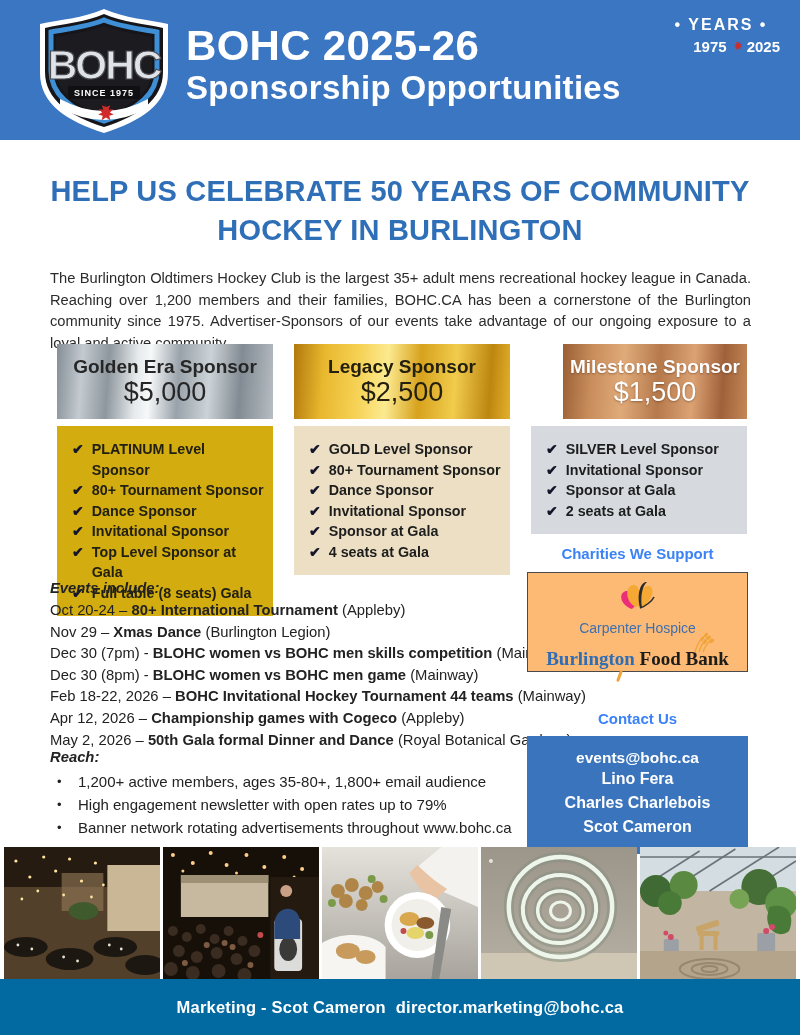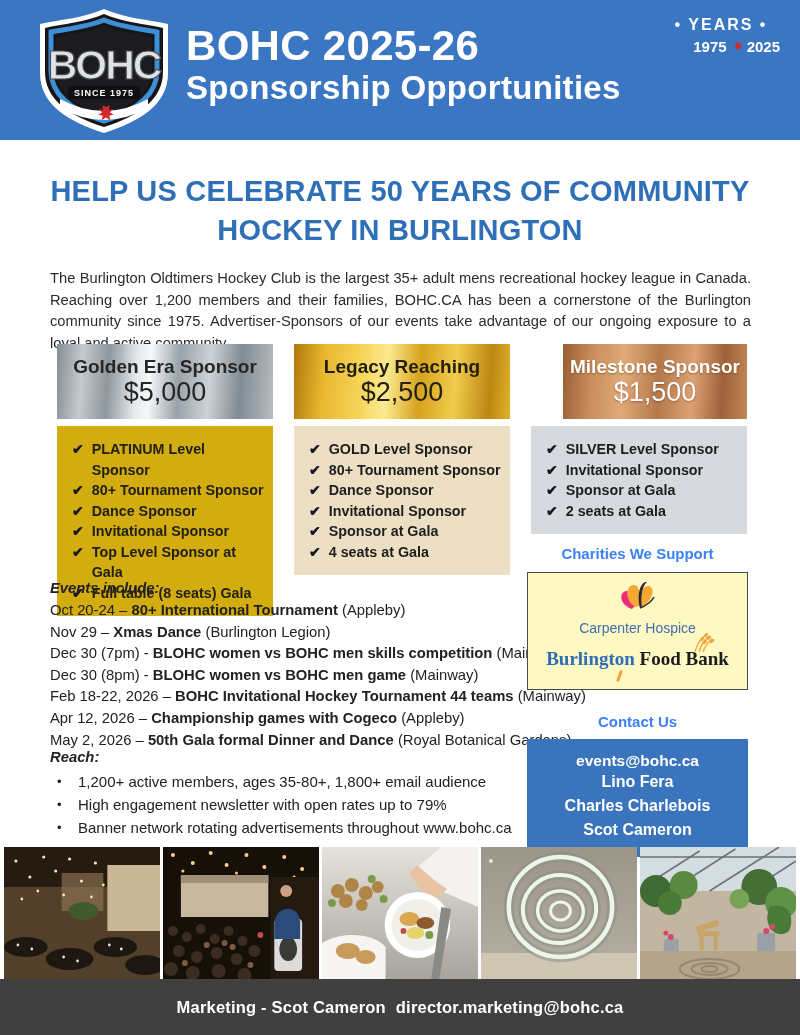--- a/index.html
+++ b/index.html
@@ -49,39 +49,39 @@
   .event-line { line-height:21.6px; white-space:nowrap; }
   .event-line b { font-weight:bold; }
   .reach { position:absolute; top:746px; left:50px; width:480px; color:#222222; }
   .reach .sec-it-hd { font-weight:bold; font-style:italic; font-size:14.8px; line-height:22px; margin-bottom:2px; }
   .reach-item { display:flex; font-size:15px; line-height:23px; }
   .reach-item .dot { width:28px; padding-left:7px; font-size:13px; }
 
   
   .right-col { position:absolute; left:527px; top:545px; width:221px; }
   .blue-hd { color:#3b82f6; font-weight:bold; font-size:15px; text-align:center; }
-  .charities-box { margin-top:10px; height:118px; background:#fef9c3; border:1px solid #4a4a4a;
+  .charities-box { margin-top:10px; height:100px; background:#fdba74; border:1px solid #4a4a4a;
     display:flex; flex-direction:column; align-items:center; padding-top:6px; }
   .ch-label { color:#3f6fae; font-size:14px; margin-top:1px; }
   .fb-line { position:relative; margin-top:12px; font-family:"Liberation Serif", serif; font-weight:bold; font-size:19px; white-space:nowrap; }
   .fb-blue { color:#2f6db5; }
   .fb-dark { color:#1c1c1c; }
   .wheat { position:absolute; top:-16px; right:14px; }
   .fb-slash { position:absolute; left:72px; bottom:-12px; width:3px; height:12px; background:#f0a43c; transform:rotate(20deg); border-radius:2px; }
-  .contact-hd { margin-top:23px; }
+  .contact-hd { margin-top:38px; }
   .contact-box { margin-top:9px; background:#3a74bc; color:#ffffff; text-align:center; padding:13px 6px 15px; }
   .contact-email { font-weight:bold; font-size:15.5px; }
   .contact-name { font-weight:bold; font-size:16px; line-height:24px; }
   .contact-name:first-of-type { margin-top:9px; }
 
   
   .photos { position:absolute; top:847px; left:0; width:800px; height:132px; display:flex; gap:3px; padding:0 4px; }
   .photo { flex:1; height:132px; overflow:hidden; }
   .photo svg { display:block; width:100%; height:100%; }
-  .footer-bar { position:absolute; top:979px; left:0; width:800px; height:56px; background:#404040;
+  .footer-bar { position:absolute; top:979px; left:0; width:800px; height:56px; background:#0369a1;
     display:flex; align-items:center; justify-content:center; }
   .footer-text { color:#ffffff; font-weight:bold; font-size:16.5px; letter-spacing:.2px; }
   .footer-text .sp { display:inline-block; width:10px; }
 </style>
 </head>
 <body>
 
 <div class="page">
 
   <div class="header-band">
@@ -152,21 +152,21 @@
           </div>
         <div class="benefit">
             <span class="check">✔</span>
             <span>Full table (8 seats) Gala</span>
           </div>
       </div>
     </div>
 
     <div class="tier">
       <div class="plate plate-gold">
-        <div class="tname">Legacy Reaching</div>
+        <div class="tname">Legacy Sponsor</div>
         <div class="tprice">$2,500</div>
       </div>
       <div class="benefits bg-creamlist">
         <div class="benefit">
             <span class="check">✔</span>
             <span>GOLD Level Sponsor</span>
           </div>
         <div class="benefit">
             <span class="check">✔</span>
             <span>80+ Tournament Sponsor</span>

